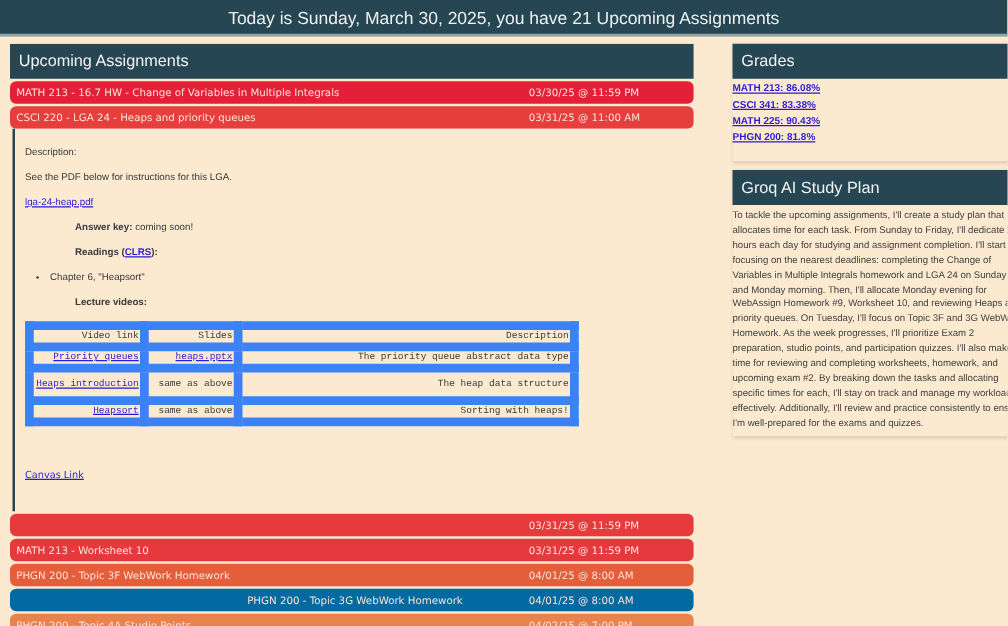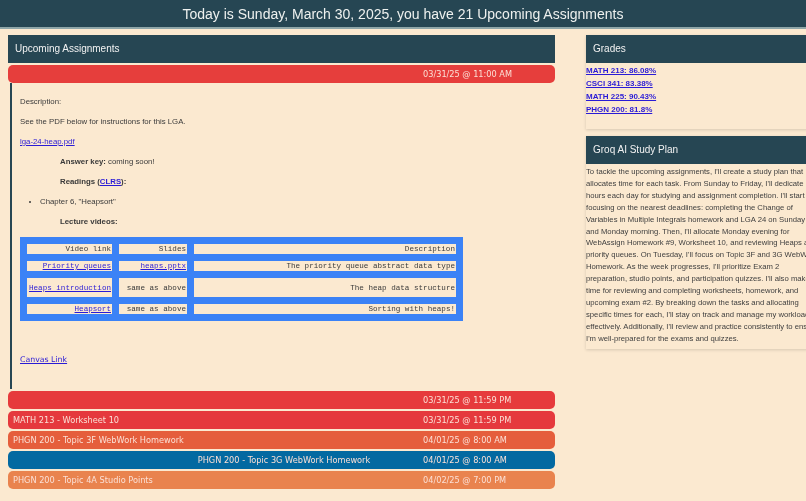--- a/index.html
+++ b/index.html
@@ -19,21 +19,21 @@
       text-align: center;
       line-height: 29px;
     }
     .left-col {
       position: absolute; left: 8px; top: 35px; width: 547px; height: 466px;
       overflow: hidden;
     }
     .panel-header {
       background: #264653;
       color: #f2f2f2;
-      font-size: 10px;
+      font-size: 13px;
       height: 28px;
       line-height: 28px;
       padding-left: 7px;
     }
     .assign-row {
       position: relative;
       height: 18px;
       margin-top: 2px;
       border-radius: 5px;
       color: #fbe0d6;
@@ -117,21 +117,26 @@
 </head>
 <body>
 
 <div class="topbar">
   <span>Today is Sunday, March 30, 2025, you have 21 Upcoming Assignments</span>
 </div>
 
 <div class="left-col">
   <div class="panel-header">Upcoming Assignments</div>
 
+  <div class="assign-row" style="background:#e51f38;">
+    <span>MATH 213 - 16.7 HW - Change of Variables in Multiple Integrals</span>
+    <span class="due">03/30/25 @ 11:59 PM</span>
+  </div>
   <div class="assign-row" style="background:#e63e3c;">
+    <span>CSCI 220 - LGA 24 - Heaps and priority queues</span>
     <span class="due">03/31/25 @ 11:00 AM</span>
   </div>
 
   <div class="details">
     <p>Description:</p>
     <p>See the PDF below for instructions for this LGA.</p>
     <p><a href="#">lga-24-heap.pdf</a></p>
     <p><b>Answer key:</b><span> coming soon!</span></p>
     <p><b><span>Readings (</span><a href="#">CLRS</a><span>):</span></b></p>
     <ul>

